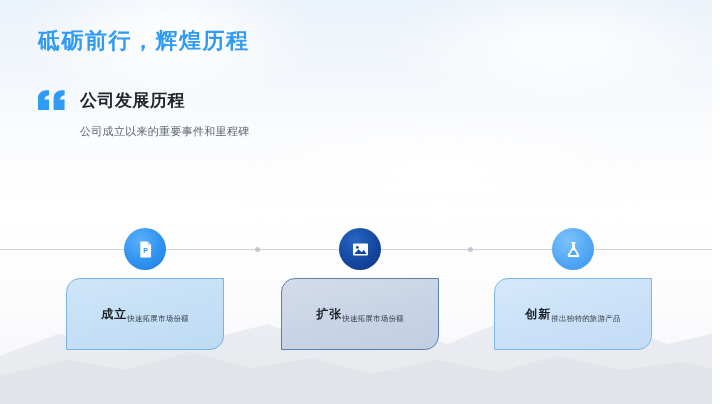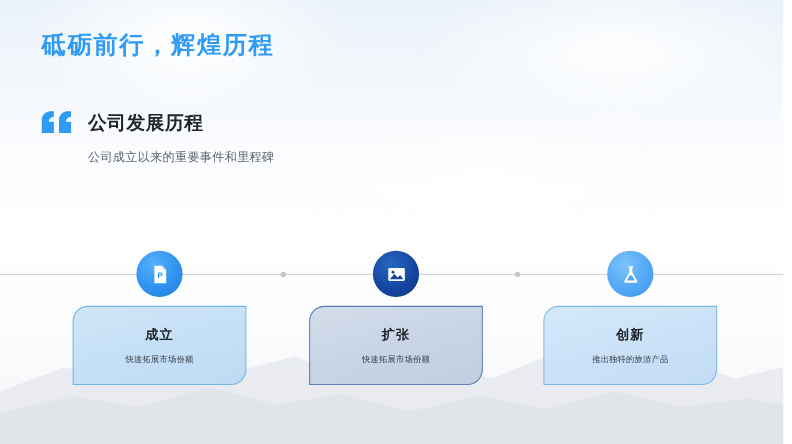--- a/index.html
+++ b/index.html
@@ -72,21 +72,21 @@
     font-weight: 700;
     letter-spacing: 1.5px;
     color: #2f9bf5;
     white-space: nowrap;
   }
 
   
   .section {
     position: absolute;
     left: 36px;
-    top: 99px;
+    top: 88px;
     width: 300px;
   }
   .section-head {
     display: flex;
     align-items: flex-start;
     gap: 12px;
   }
   .quote-icon {
     flex: 0 0 auto;
     margin-top: 1px;
@@ -142,21 +142,20 @@
 
   
   .card {
     position: absolute;
     top: 278px;
     width: 158px;
     height: 72px;
     border-radius: 14px 0 14px 0;
     box-sizing: border-box;
     display: flex;
-    flex-direction: column;
     align-items: center;
     justify-content: center;
   }
   .card.c1 {
     left: 66px;
     background: linear-gradient(165deg, #cfe6f8 0%, #c6e0f6 45%, #bedbf4 100%);
     border: 1px solid #74b4e6;
   }
   .card.c2 {
     left: 281px;

